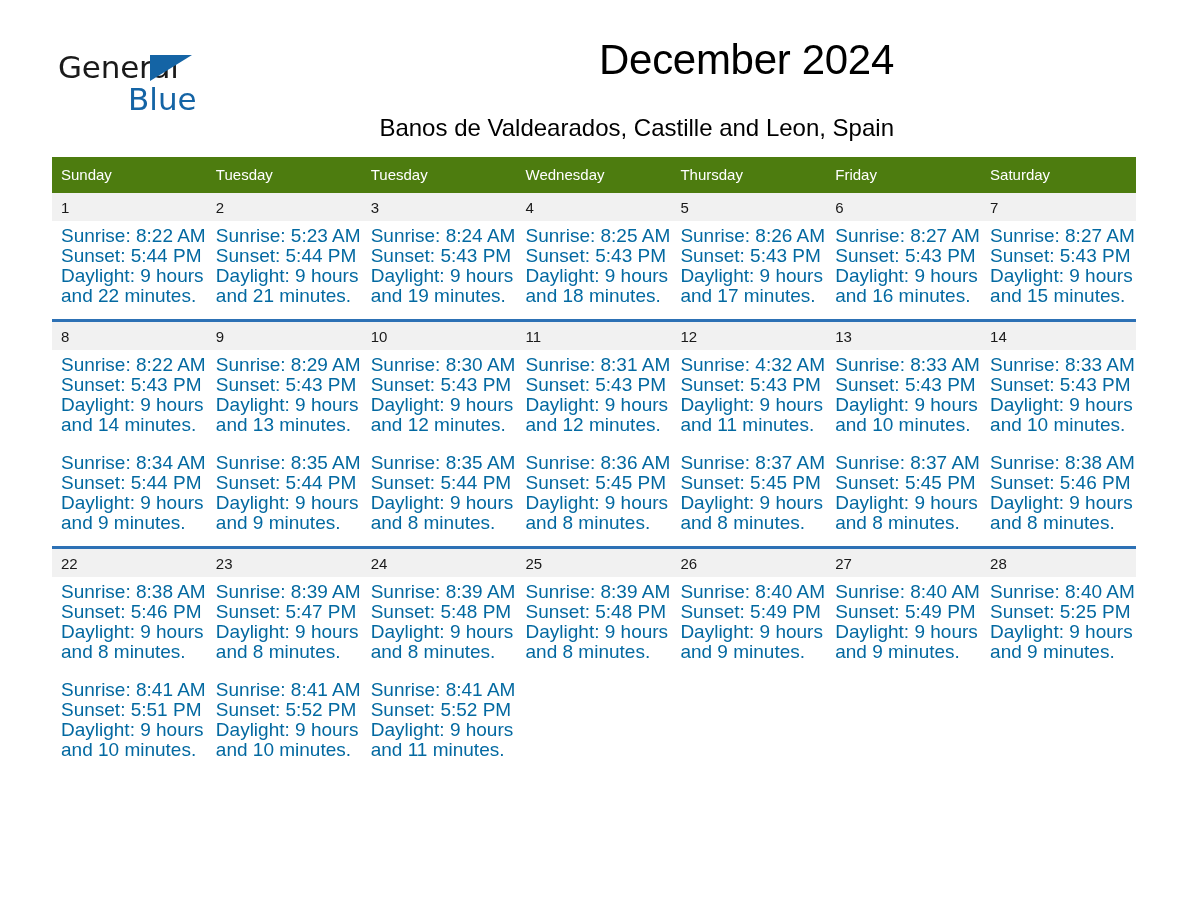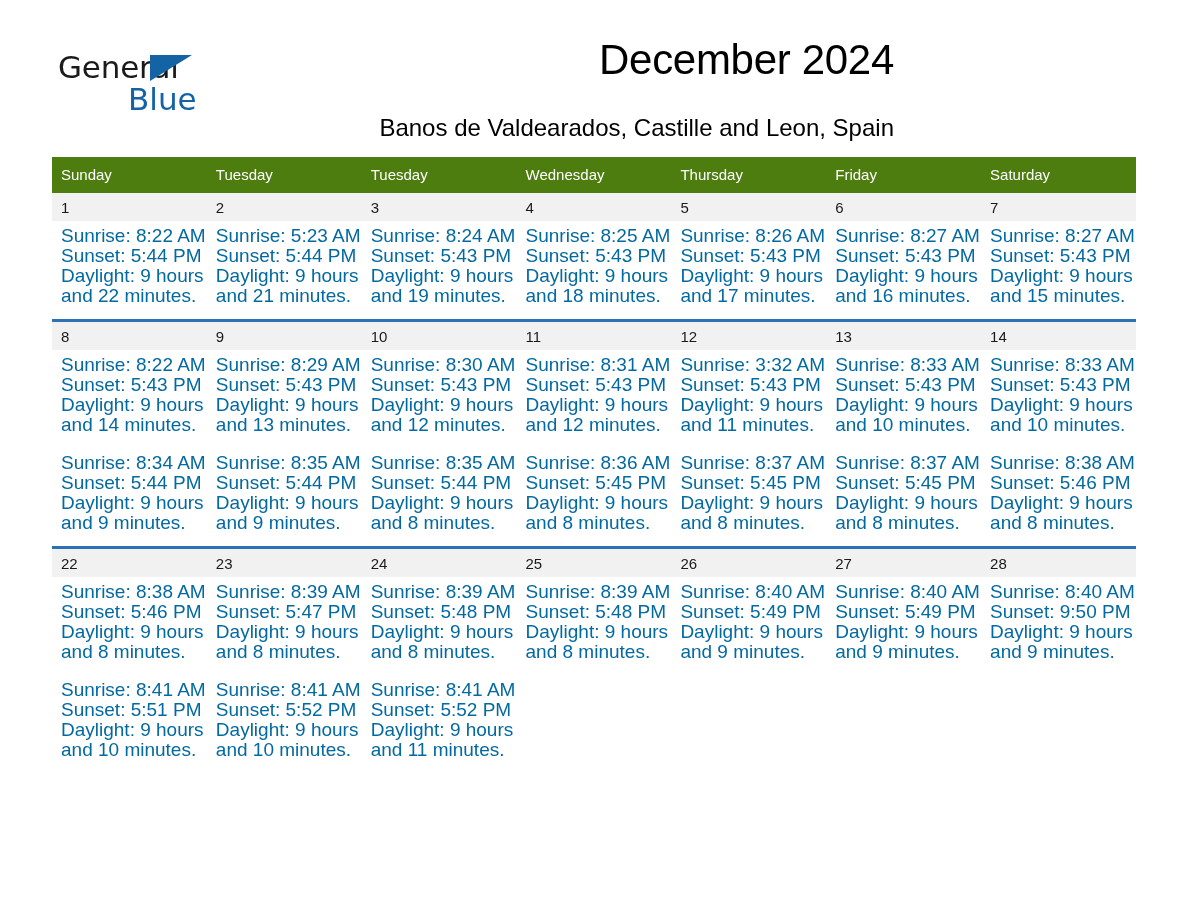--- a/index.html
+++ b/index.html
@@ -242,21 +242,21 @@
               <div class="cell-line">Daylight: 9 hours</div>
               <div class="cell-line">and 12 minutes.</div>
             </td>
             <td>
               <div class="cell-line">Sunrise: 8:31 AM</div>
               <div class="cell-line">Sunset: 5:43 PM</div>
               <div class="cell-line">Daylight: 9 hours</div>
               <div class="cell-line">and 12 minutes.</div>
             </td>
             <td>
-              <div class="cell-line">Sunrise: 3:32 AM</div>
+              <div class="cell-line">Sunrise: 4:32 AM</div>
               <div class="cell-line">Sunset: 5:43 PM</div>
               <div class="cell-line">Daylight: 9 hours</div>
               <div class="cell-line">and 11 minutes.</div>
             </td>
             <td>
               <div class="cell-line">Sunrise: 8:33 AM</div>
               <div class="cell-line">Sunset: 5:43 PM</div>
               <div class="cell-line">Daylight: 9 hours</div>
               <div class="cell-line">and 10 minutes.</div>
             </td>
@@ -352,21 +352,21 @@
               <div class="cell-line">and 9 minutes.</div>
             </td>
             <td>
               <div class="cell-line">Sunrise: 8:40 AM</div>
               <div class="cell-line">Sunset: 5:49 PM</div>
               <div class="cell-line">Daylight: 9 hours</div>
               <div class="cell-line">and 9 minutes.</div>
             </td>
             <td>
               <div class="cell-line">Sunrise: 8:40 AM</div>
-              <div class="cell-line">Sunset: 9:50 PM</div>
+              <div class="cell-line">Sunset: 5:25 PM</div>
               <div class="cell-line">Daylight: 9 hours</div>
               <div class="cell-line">and 9 minutes.</div>
             </td>
           </tr>
           <tr class="detail-row">
             <td>
               <div class="cell-line">Sunrise: 8:41 AM</div>
               <div class="cell-line">Sunset: 5:51 PM</div>
               <div class="cell-line">Daylight: 9 hours</div>
               <div class="cell-line">and 10 minutes.</div>

